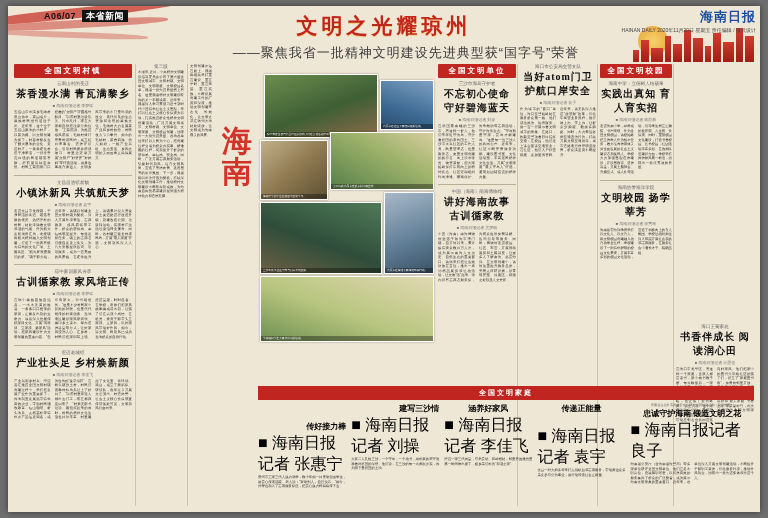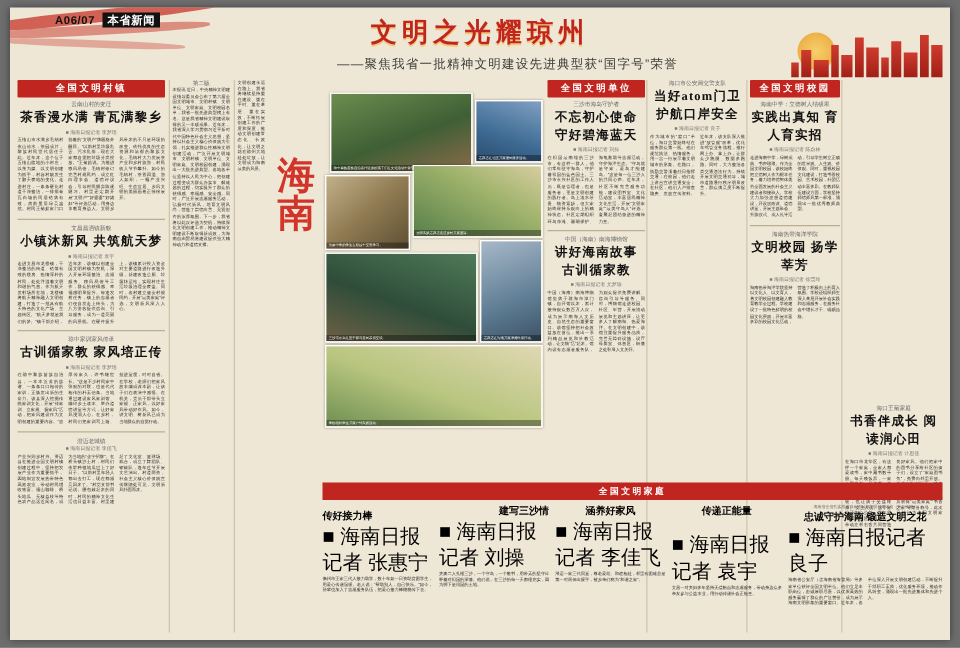--- a/index.html
+++ b/index.html
@@ -11,21 +11,21 @@
   .mast{position:absolute;left:0;top:0;width:100%;height:56px;}
   .mast-left{position:absolute;left:4px;top:4px;font-size:9px;color:#111;letter-spacing:.5px;margin-left:32px;}
   .mast-left .pg{font-family:"Liberation Sans",sans-serif;font-weight:bold;}
   .mast-left .sec{font-weight:bold;background:#111;color:#fff;padding:1px 4px;margin-left:3px;}
   .mast-right{position:absolute;right:4px;top:2px;text-align:right;}
   .mast-right .logo{font-size:13px;font-weight:bold;color:#1a4fa0;letter-spacing:1px;}
   .mast-right .sub{font-size:5px;color:#444;margin-top:1px;}
   .headline{position:absolute;left:0;right:0;top:6px;text-align:center;}
   .headline .t1{font-size:21px;font-weight:bold;color:#c0261f;letter-spacing:4px;
       text-shadow:0 1px 0 #f2c97a;}
-  .headline .t2{font-size:10px;color:#3a3a3a;margin-top:4px;letter-spacing:1px;padding-left:44px;}
+  .headline .t2{font-size:13px;color:#3a3a3a;margin-top:4px;letter-spacing:1px;padding-left:44px;}
   
   .sky{position:absolute;right:0;top:14px;width:240px;height:42px;overflow:hidden;}
   .sun{position:absolute;right:92px;top:6px;width:30px;height:30px;border-radius:50%;
        background:radial-gradient(circle at 50% 50%,#f6d06a,#e8a33a);}
   .bld{position:absolute;bottom:0;background:linear-gradient(#cf3b2e,#9f1f16);}
   .ribbon{position:absolute;left:0;top:0;width:260px;height:50px;}
   .rib-s{position:absolute;background:#c8342a;opacity:.75;border-radius:40%;}
   
   .col{position:absolute;top:58px;bottom:6px;}
   .sec-head{background:#c0261f;color:#fff;text-align:center;font-size:7.5px;font-weight:bold;
@@ -96,20 +96,24 @@
       <div class="bld" style="right:49px;width:6px;height:16px;"></div>
       <div class="bld" style="right:57px;width:10px;height:24px;"></div>
       <div class="bld" style="right:69px;width:7px;height:32px;"></div>
       <div class="bld" style="right:78px;width:9px;height:18px;"></div>
       <div class="bld" style="right:89px;width:6px;height:26px;"></div>
       <div class="bld" style="right:97px;width:12px;height:14px;"></div>
       <div class="bld" style="right:111px;width:8px;height:22px;"></div>
       <div class="bld" style="right:121px;width:6px;height:12px;"></div>
     </div>
 
+    <div class="mast-right">
+      <div class="logo">海南日报</div>
+      <div class="sub">HAINAN DAILY   2020年11月20日 星期五   责任编辑 / 版式设计</div>
+    </div>
 
     <div class="headline">
       <div class="t1">文明之光耀琼州</div>
       <div class="t2">——聚焦我省一批精神文明建设先进典型获“国字号”荣誉</div>
     </div>
   </div>
 
   <div class="col" id="colA">
     <div class="sec-head">全国文明村镇</div>
 
@@ -132,20 +136,21 @@
     <div class="art">
       <h4>琼中家训家风传承</h4>
       <h3>古训循家教  家风培正传</h3>
       <div class="by">■ 海南日报记者 李梦瑶</div>
       <div class="txt three">在琼中黎族苗族自治县，一本本泛黄的族谱、一条条口口相传的家训，正焕发出新的生命力。该县深入挖掘传统家训文化，开展“传家训、立家规、扬家风”活动，把家风建设作为文明创建的重要内容。“忠厚传家久，诗书继世长。”这是不少村民家中张贴的对联，也是代代相传的朴素信条。当地通过建设家风家训馆、编印乡土读本、举办道德讲堂等方式，让好家风浸润人心。在乡村，村民们把家训写上墙、挂进堂屋，时时自省。在学校，老师们把家风故事编成课本剧，让孩子们在表演中感悟。在机关，党员干部带头立家规、正家风，以好家风带动好作风。如今，讲文明、树新风已成为当地群众的自觉行动。</div>
     </div>
     <div class="rule"></div>
 
     <div class="art">
       <h4>澄迈老城镇</h4>
+      <h3>产业壮头足  乡村焕新颜</h3>
       <div class="by">■ 海南日报记者 李佳飞</div>
       <div class="txt three">产业兴则乡村兴。澄迈县在推进全国文明村镇创建过程中，坚持把发展产业作为重要抓手，因地制宜发展热带特色高效农业，带动村民增收致富。福山咖啡、桥头地瓜、无核荔枝等特色农产品远近闻名，成为当地的“金字招牌”。在桥头镇沙土村，村民们依靠种植地瓜过上了好日子。“以前村里年轻人都出去打工，现在都愿意回来了。”村党支部书记说。腰包鼓起来的同时，村民的精神文化生活也日益丰富。村里建起了文化室、篮球场、戏台，成立了舞蹈队、锣鼓队，逢年过节开展文艺演出。村道两旁，社会主义核心价值观宣传牌随处可见，文明新风扑面而来。</div>
     </div>
   </div>
 
   <div class="vrule" style="left:127px;"></div>
 
   <div class="col" id="colB">
     <div class="art">
       <h4>第二版</h4>
@@ -256,21 +261,21 @@
       <div class="by">■ 海南日报记者 计思佳</div>
       <div class="txt two">在海口市龙华区，有这样一个家庭，全家人都爱读书，家中藏书数千册。每天晚饭后，一家人围坐在一起读书、交流，已成为雷打不动的习惯。“读书让家庭更温暖，也让孩子受益终身。”女主人说。这个家庭还热心公益，常年坚持参加社区志愿服务，带动左邻右舍共同营造良好家风。他们把家中的图书分享给社区的孩子们，设立了“家庭图书角”，免费向邻里开放。在他们的影响下，越来越多的家庭加入到读书的行列中来。该家庭先后获得“最美家庭”“书香之家”等荣誉称号，此次又被评为全国文明家庭。</div>
     </div>
   </div>
 
   <div id="bottom">
     <div class="redbar">全国文明家庭</div>
     <div class="bgrid">
 
       <div class="bcell">
-        <h3 style="font-size:8px;margin:4px 0 1px;text-align:left;font-family:Liberation Mono, monospace;">传好接力棒</h3>
+        <h3 style="font-size:8px;margin:18px 0 1px;text-align:right;font-family:Liberation Mono, monospace;">传好接力棒</h3>
         <div class="by">■ 海南日报记者 张惠宁</div>
         <div class="txt">儋州市王家三代人接力助学，数十年如一日资助贫困学生，用爱心传递温暖。老人说：“帮助别人，自己快乐。”如今，孙辈也加入了志愿服务队伍，把爱心接力棒稳稳传下去。</div>
       </div>
 
       <div class="bcell">
         <h3 style="font-size:8px;margin:0 0 1px;text-align:right;font-family:'Liberation Serif',serif;">建写三沙情</h3>
         <div class="by">■ 海南日报记者 刘操</div>
         <div class="txt">夫妻二人扎根三沙，一个守岛，一个教书，用朴素的坚守诠释着对祖国的深情。他们说，在三沙的每一天都很充实，因为脚下是祖国的土地。</div>
       </div>
 

